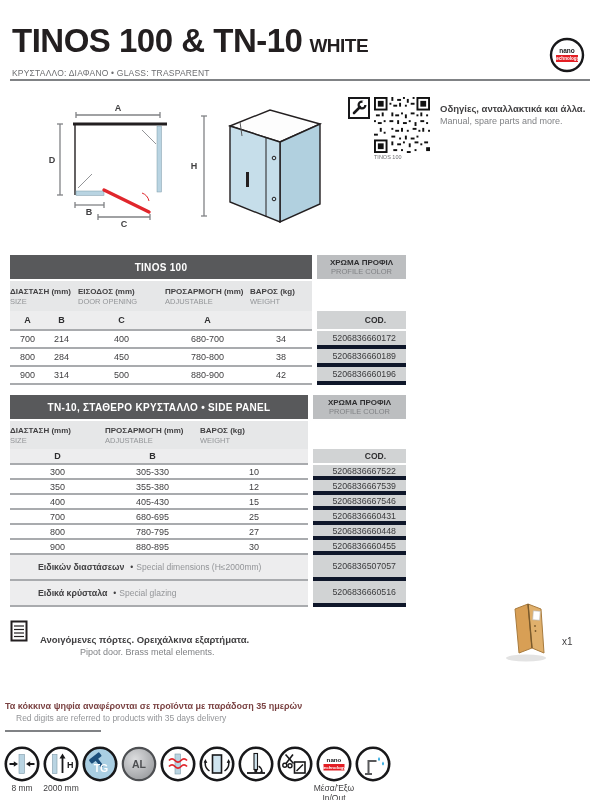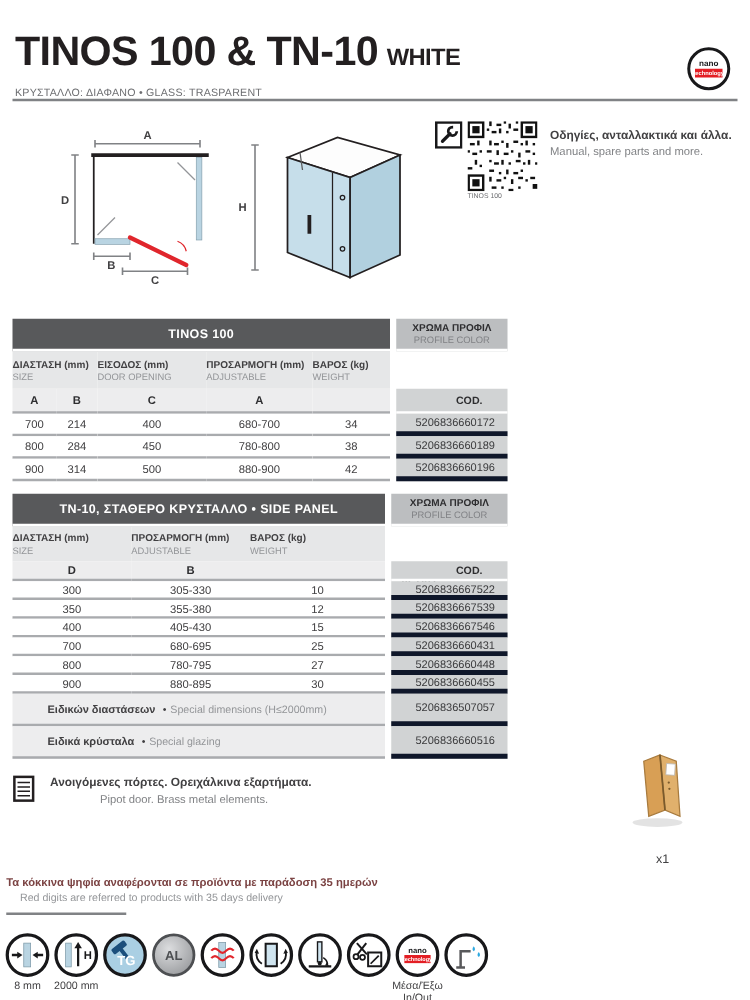--- a/index.html
+++ b/index.html
@@ -54,26 +54,26 @@
   .code{background:#d1d3d4;color:#3b3b3d;font-size:8.8px;display:flex;align-items:center;
         justify-content:flex-end;padding-right:10px;border-bottom:4px solid #0f172a;}
   .specrow{background:#ededee;border-bottom:2px solid #a9abae;display:flex;align-items:center;
            justify-content:flex-start;padding-left:8px;font-size:8.5px;color:#939598;}
   .specrow b{font-size:8.8px;color:#414042;margin-right:3px;padding-left:20px;}
   .specrow .bullet{margin:0 3px;color:#414042;}
   .gp{background:transparent;}
 
   
   .note{position:absolute;left:10px;top:620px;display:flex;align-items:flex-start;}
-  .note-text{margin-left:12px;margin-top:1px;}
+  .note-text{margin-left:12px;margin-top:14px;}
   .note-el{font-size:9.5px;font-weight:bold;color:#414042;}
   .note-en{font-size:9px;color:#808285;margin-top:2px;padding-left:40px;}
 
   
-  .package{position:absolute;left:498px;top:600px;display:flex;align-items:center;flex-direction:column;}
+  .package{position:absolute;left:498px;top:600px;display:flex;align-items:center;}
   .qty{font-size:10px;color:#414042;margin-left:8px;margin-top:18px;}
 
   
   .delivery{position:absolute;left:5px;top:701px;}
   .delivery-el{font-size:9px;font-weight:bold;color:#7b4343;}
   .delivery-en{font-size:8.5px;color:#939598;margin-top:2px;padding-left:11px;}
   .delivery-line{width:96px;height:2px;background:#808285;margin-top:7px;}
 
   
   .badges{position:absolute;left:4px;top:746px;display:flex;align-items:flex-start;}

